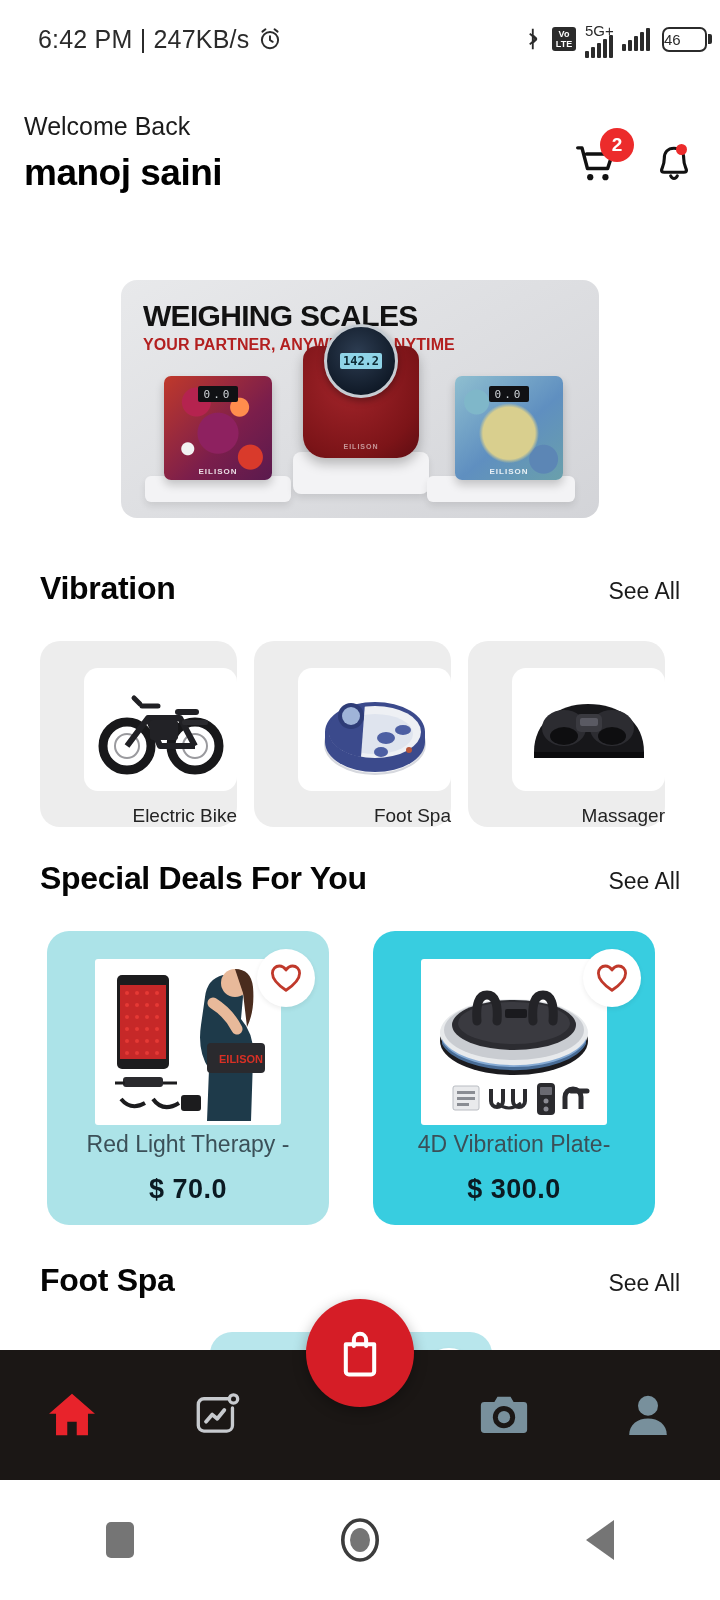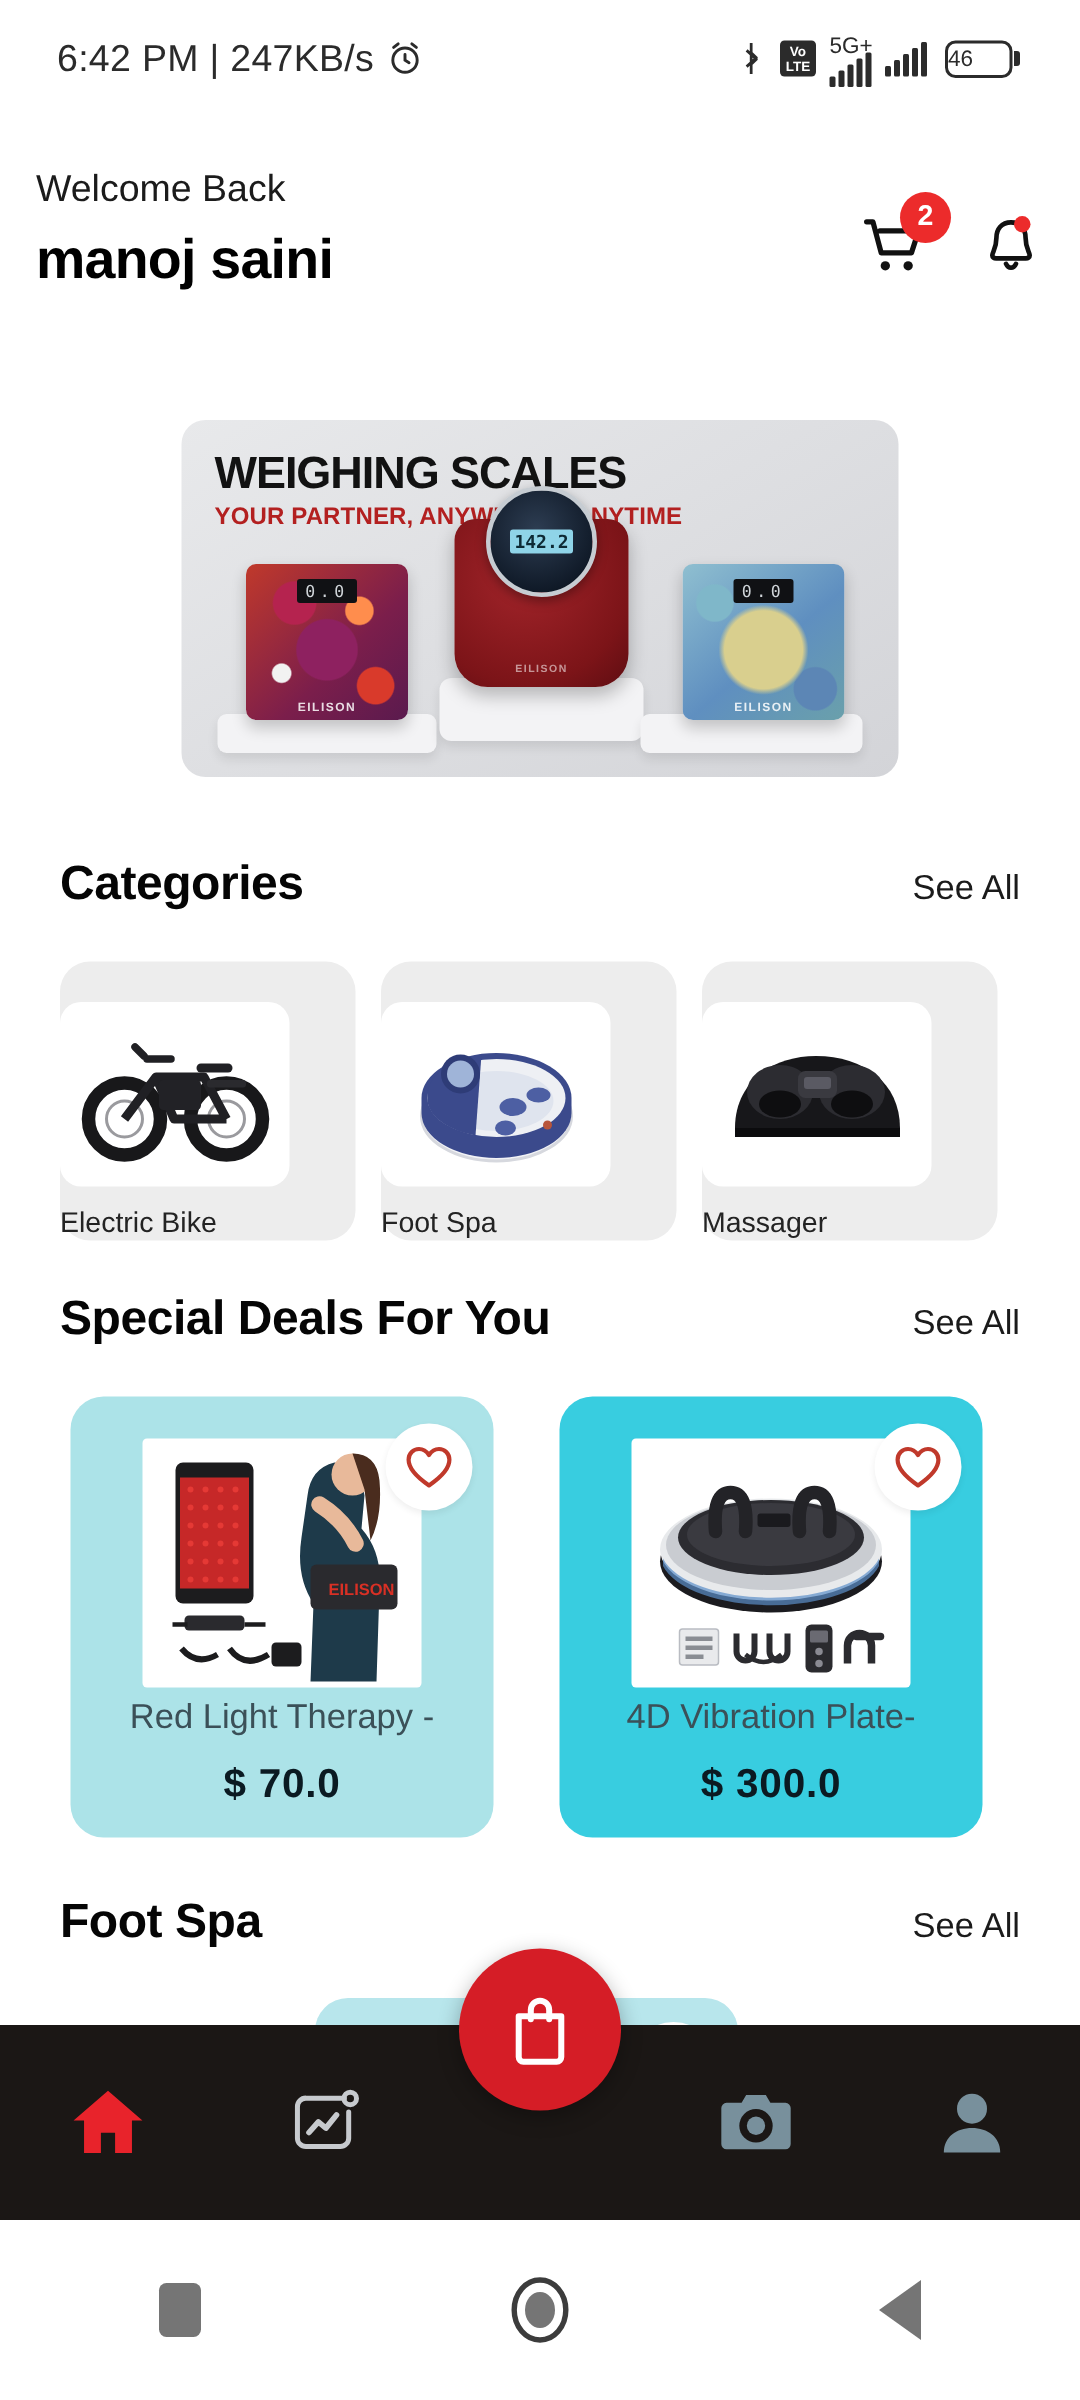--- a/index.html
+++ b/index.html
@@ -8,21 +8,21 @@
     background: #ffffff;
     font-family: "Liberation Sans", sans-serif;
     overflow: hidden;
   }
   .screen { position: relative; width: 720px; height: 1600px; background: #fff; overflow: hidden; }
 
   
   .statusbar {
     position: absolute; top: 0; left: 0; width: 720px; height: 78px;
     display: flex; align-items: center; justify-content: space-between;
-    padding: 0 40px 0 38px;
+    padding: 0 8px 0 38px;
   }
   .sb-left { display: flex; align-items: center; gap: 8px; font-size: 25px; color: #2b2b2b; letter-spacing: .2px; }
   .sb-right { display: flex; align-items: center; gap: 9px; }
   .volte-box {
     width: 24px; height: 24px; background: #2b2b2b; color: #fff; border-radius: 3px;
     font-size: 9px; line-height: 10px; font-weight: bold; text-align: center; padding-top: 2px;
   }
   .fiveg { font-size: 15px; color: #2b2b2b; line-height: 12px; margin-right: -2px; align-self: flex-start; margin-top: 4px;}
   .bars { display: flex; align-items: flex-end; gap: 2px; height: 24px; }
   .bars i { display: block; width: 4px; background: #2b2b2b; border-radius: 1px; }
@@ -121,21 +121,21 @@
     position: absolute; left: 0; width: 720px; padding: 0 40px;
     display: flex; align-items: baseline; justify-content: space-between;
   }
   .section-title { font-size: 32px; font-weight: 700; color: #050505; letter-spacing: -.3px; }
   .see-all { font-size: 23px; color: #1b1b1b; font-weight: 400; }
 
   
   .cat-row { position: absolute; top: 641px; left: 40px; width: 640px; display: flex; gap: 17px; }
   .cat-card {
     width: 197px; height: 186px; background: #ededed; border-radius: 20px;
-    display: flex; flex-direction: column; align-items: flex-start; padding-top: 27px;
+    display: flex; flex-direction: column; align-items: flex-end; padding-top: 27px;
   }
   .cat-img {
     width: 153px; height: 124px; background: #fff; border-radius: 14px;
     display: flex; align-items: center; justify-content: center; overflow: hidden;
   }
   .cat-label { font-size: 19px; color: #232323; margin-top: 14px; }
 
   
   .deal-row { position: absolute; top: 931px; left: 47px; width: 627px; display: flex; gap: 44px; }
   .deal-card {
@@ -269,21 +269,21 @@
     </div>
     <div class="scale-c">
       <div class="dial">
         <span class="d-read">142.2</span>
       </div>
       <div class="brand">EILISON</div>
     </div>
   </div>
 
   <div class="section-head" style="top:570px">
-    <span class="section-title">Categories</span>
+    <span class="section-title">Vibration</span>
     <span class="see-all">See All</span>
   </div>
 
   <div class="cat-row">
 
     <div class="cat-card">
       <div class="cat-img">
         <svg width="130" height="92" viewBox="0 0 130 92">
           <circle cx="31" cy="62" r="24" fill="none" stroke="#18181a" stroke-width="9"></circle>
           <circle cx="31" cy="62" r="12" fill="none" stroke="#9a9a9e" stroke-width="2"></circle>

